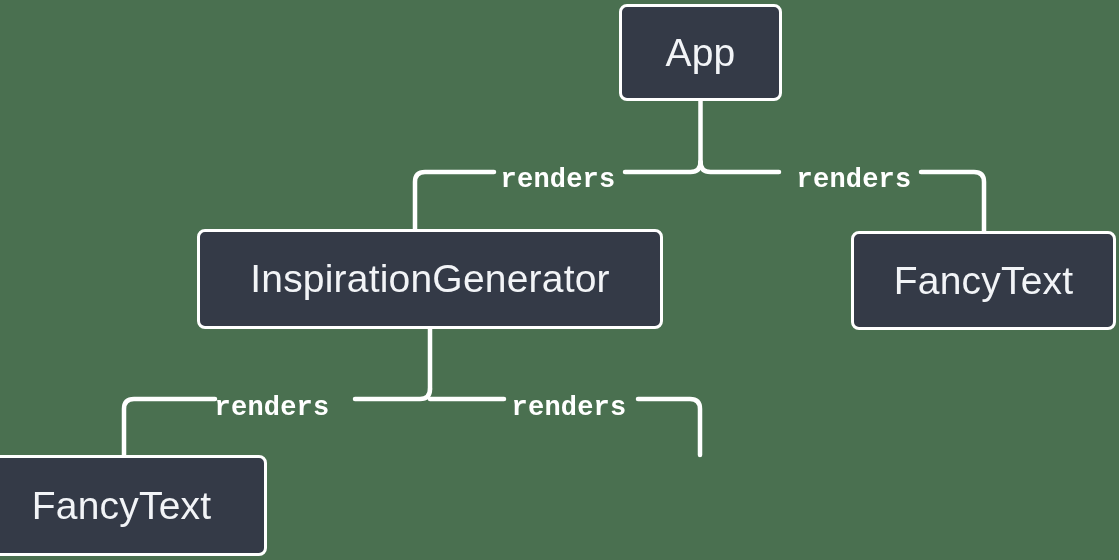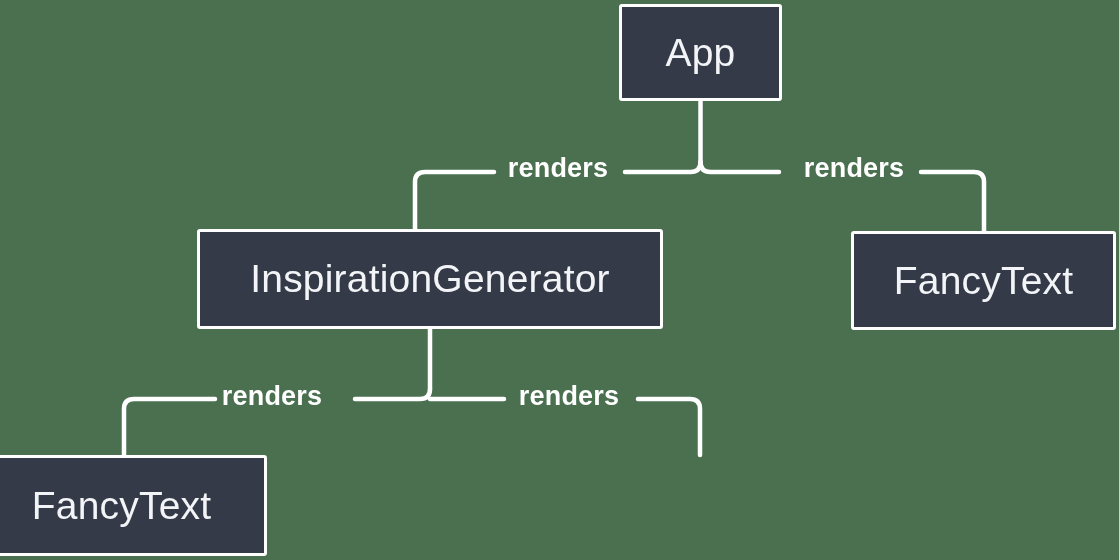--- a/index.html
+++ b/index.html
@@ -23,41 +23,42 @@
     left: 0;
     top: 0;
     width: 1119px;
     height: 560px;
   }
   .node {
     position: absolute;
     box-sizing: border-box;
     background: #343a47;
     border: 3px solid #ffffff;
-    border-radius: 3px;
+    border-radius: 8px;
     display: flex;
     align-items: center;
     justify-content: center;
     color: #f2f4f7;
     font-family: "Liberation Sans", sans-serif;
     font-weight: 400;
     letter-spacing: 0.2px;
     white-space: nowrap;
     z-index: 2;
   }
   .edge-label {
     position: absolute;
     color: #ffffff;
-    font-family: Liberation Sans, sans-serif;
+    font-family: Liberation Mono, monospace;
     font-weight: 700;
     font-size: 27px;
     letter-spacing: 0.2px;
     white-space: nowrap;
     transform: translate(-50%, -50%);
     z-index: 3;
+    margin-top: 12px;
   }
   
   #node-app        { left: 619px; top: 4px;   width: 163px; height: 97px;  font-size: 39px; }
   #node-inspgen    { left: 197px; top: 229px; width: 466px; height: 100px; font-size: 39px; }
   #node-fancy-r    { left: 851px; top: 231px; width: 265px; height: 99px;  font-size: 39px; }
   #node-fancy-l    { left: -24px; top: 455px; width: 291px; height: 101px; font-size: 39px; }
   #node-copyright  { left: 568px; top: 455px; width: 264px; height: 101px; font-size: 39px; }
   
   #label-app-left   { left: 558px; top: 168px; }
   #label-app-right  { left: 854px; top: 168px; }

